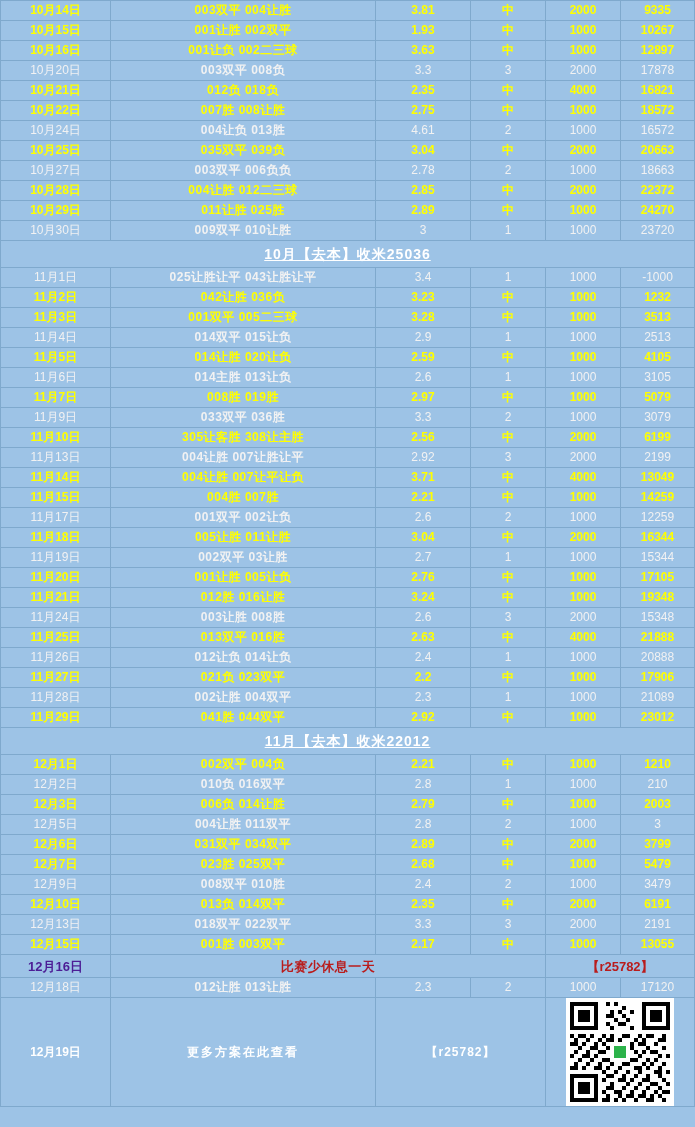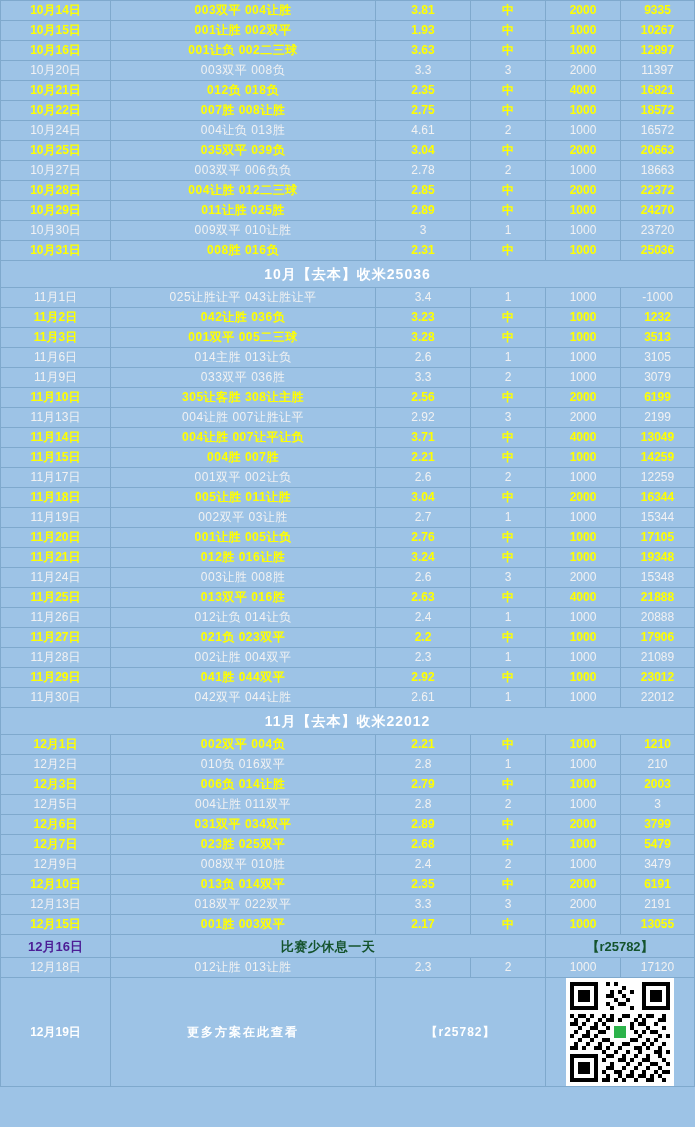--- a/index.html
+++ b/index.html
@@ -33,32 +33,33 @@
   col.c-odds   { width: 95px; }
   col.c-res    { width: 75px; }
   col.c-amt    { width: 75px; }
   col.c-total  { width: 74px; }
 
   
   tr.miss td { color: #f2f2f2; }
   
   tr.hit td { color: #ffff00; font-weight: bold; }
 
-  td.match { letter-spacing: 0.5px; }
+  td.match { letter-spacing: 0.5px; font-weight: bold; }
 
   tr.summary td {
     color: #ffffff;
     font-weight: bold;
     font-size: 14px;
     height: 26px;
     letter-spacing: 1px;
+    text-decoration: underline;
   }
 
   tr.note td {
-    color: #14532d;
+    color: #b91c1c;
     font-weight: bold;
     font-size: 13px;
     height: 22px;
   }
   tr.note td.dt { color: #4c1d95; }
 
   
   .footer-row td {
     height: 130px;
     vertical-align: middle;
@@ -114,21 +115,21 @@
         <td>中</td>
         <td>1000</td>
         <td>12897</td>
       </tr>
       <tr class="miss">
         <td>10月20日</td>
         <td class="match">003双平 008负</td>
         <td>3.3</td>
         <td>3</td>
         <td>2000</td>
-        <td>11397</td>
+        <td>17878</td>
       </tr>
       <tr class="hit">
         <td>10月21日</td>
         <td class="match">012负 018负</td>
         <td>2.35</td>
         <td>中</td>
         <td>4000</td>
         <td>16821</td>
       </tr>
       <tr class="hit">
@@ -180,28 +181,20 @@
         <td>24270</td>
       </tr>
       <tr class="miss">
         <td>10月30日</td>
         <td class="match">009双平 010让胜</td>
         <td>3</td>
         <td>1</td>
         <td>1000</td>
         <td>23720</td>
       </tr>
-      <tr class="hit">
-        <td>10月31日</td>
-        <td class="match">008胜 016负</td>
-        <td>2.31</td>
-        <td>中</td>
-        <td>1000</td>
-        <td>25036</td>
-      </tr>
       <tr class="summary">
         <td colspan="6">10月【去本】收米25036</td>
       </tr>
       <tr class="miss">
         <td>11月1日</td>
         <td class="match">025让胜让平 043让胜让平</td>
         <td>3.4</td>
         <td>1</td>
         <td>1000</td>
         <td>-1000</td>
@@ -216,26 +209,50 @@
       </tr>
       <tr class="hit">
         <td>11月3日</td>
         <td class="match">001双平 005二三球</td>
         <td>3.28</td>
         <td>中</td>
         <td>1000</td>
         <td>3513</td>
       </tr>
       <tr class="miss">
+        <td>11月4日</td>
+        <td class="match">014双平 015让负</td>
+        <td>2.9</td>
+        <td>1</td>
+        <td>1000</td>
+        <td>2513</td>
+      </tr>
+      <tr class="hit">
+        <td>11月5日</td>
+        <td class="match">014让胜 020让负</td>
+        <td>2.59</td>
+        <td>中</td>
+        <td>1000</td>
+        <td>4105</td>
+      </tr>
+      <tr class="miss">
         <td>11月6日</td>
         <td class="match">014主胜 013让负</td>
         <td>2.6</td>
         <td>1</td>
         <td>1000</td>
         <td>3105</td>
+      </tr>
+      <tr class="hit">
+        <td>11月7日</td>
+        <td class="match">008胜 019胜</td>
+        <td>2.97</td>
+        <td>中</td>
+        <td>1000</td>
+        <td>5079</td>
       </tr>
       <tr class="miss">
         <td>11月9日</td>
         <td class="match">033双平 036胜</td>
         <td>3.3</td>
         <td>2</td>
         <td>1000</td>
         <td>3079</td>
       </tr>
       <tr class="hit">
@@ -350,28 +367,20 @@
         <td>1000</td>
         <td>21089</td>
       </tr>
       <tr class="hit">
         <td>11月29日</td>
         <td class="match">041胜 044双平</td>
         <td>2.92</td>
         <td>中</td>
         <td>1000</td>
         <td>23012</td>
-      </tr>
-      <tr class="miss">
-        <td>11月30日</td>
-        <td class="match">042双平 044让胜</td>
-        <td>2.61</td>
-        <td>1</td>
-        <td>1000</td>
-        <td>22012</td>
       </tr>
       <tr class="summary">
         <td colspan="6">11月【去本】收米22012</td>
       </tr>
       <tr class="hit">
         <td>12月1日</td>
         <td class="match">002双平 004负</td>
         <td>2.21</td>
         <td>中</td>
         <td>1000</td>

